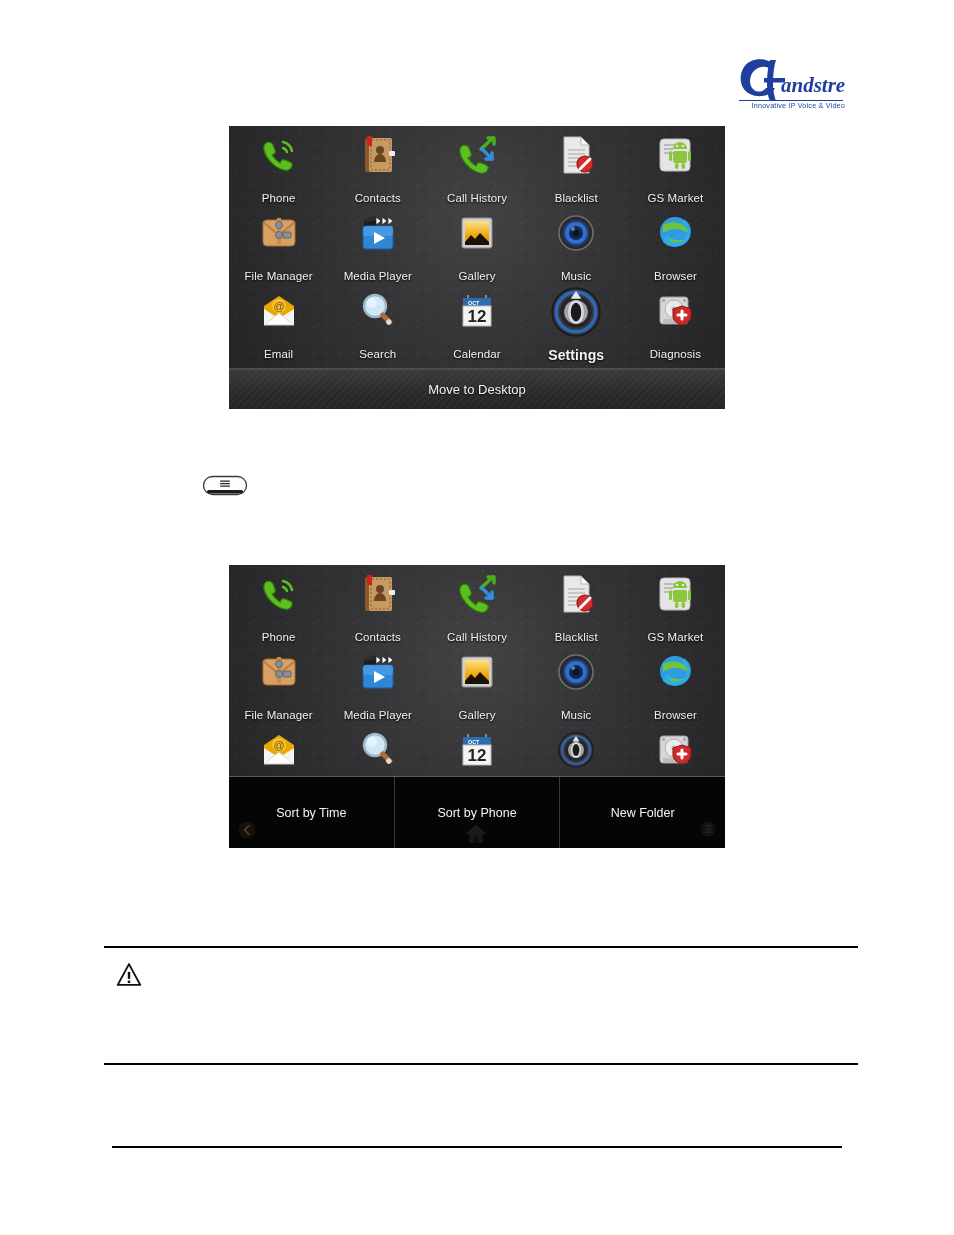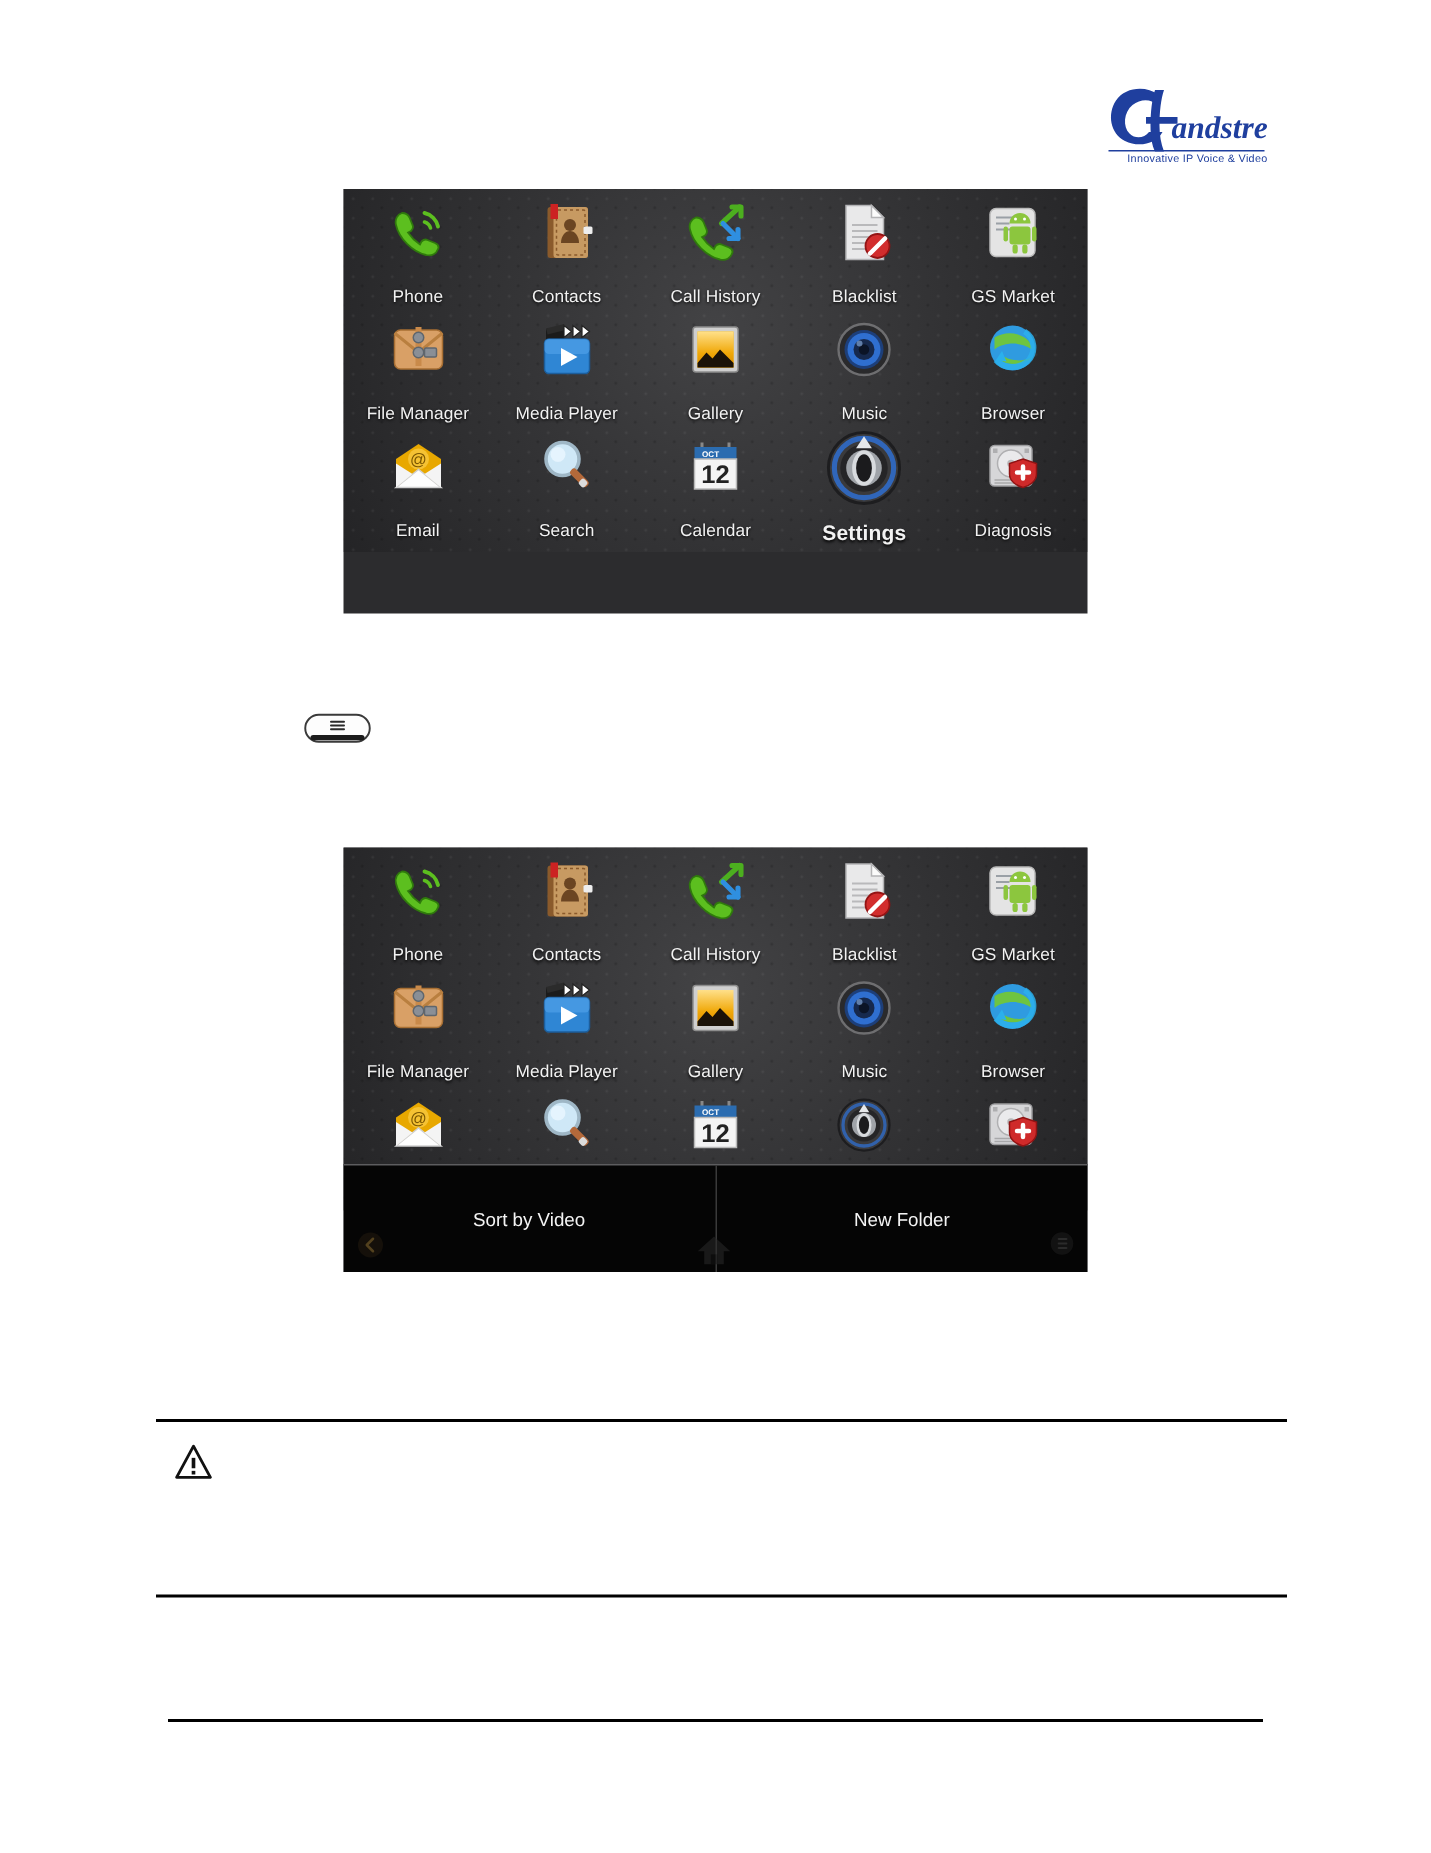--- a/index.html
+++ b/index.html
@@ -473,20 +473,23 @@
             <path d="M29 17 l9 3 v7 c0 5 -5 8 -9 9 -4 -1 -9 -4 -9 -9 v-7z" fill="#cf2a2a" stroke="#8f1313"></path>
             <path d="M29 22 v8 M25 26 h8" stroke="#fff" stroke-width="3" stroke-linecap="round"></path>
           </svg>
         </div>
         <div class="lbl">Diagnosis</div>
       </div>
     </div>
 
   </div>
 
+  <div class="dropbar">
+    <span class="dropbar-text">Move to Desktop</span>
+  </div>
 </div>
 
 <div class="menukey">
   <svg viewBox="0 0 92 48">
     <rect x="3" y="5" width="86" height="36" rx="18" fill="#fdfdfd" stroke="#3a3a3a" stroke-width="2.6"></rect>
     <rect x="10" y="32" width="72" height="7" rx="3.5" fill="#1c1c1c"></rect>
     <g fill="#2b2b2b">
       <rect x="36" y="13" width="20" height="2.6" rx="1.3"></rect>
       <rect x="36" y="18" width="20" height="2.6" rx="1.3"></rect>
       <rect x="36" y="23" width="20" height="2.6" rx="1.3"></rect>
@@ -742,21 +745,24 @@
     <path d="M12 4 L22 13 H18 V21 H6 V13 H2z" fill="#2a2a2a"></path>
     <rect x="10" y="15" width="4" height="6" fill="#141414"></rect>
   </svg>
   <svg class="nav-ghost" style="right:8px; bottom:10px; width:18px; height:18px;" viewBox="0 0 24 24">
     <circle cx="12" cy="12" r="10" fill="#1e1e1e"></circle>
     <path d="M9 8 h7 M9 12 h7 M9 16 h7" stroke="#4a4a4a" stroke-width="1.6" stroke-linecap="round"></path>
   </svg>
 
   <div class="menu-overlay">
     <div class="menu-item">
-      <span>Sort by Video</span>
+      <span>Sort by Time</span>
+    </div>
+    <div class="menu-item">
+      <span>Sort by Phone</span>
     </div>
     <div class="menu-item">
       <span>New Folder</span>
     </div>
   </div>
 </div>
 
 <div class="rule" id="rule-top"></div>
 <svg class="warn-icon" viewBox="0 0 30 28">
   <path d="M15 2 L28 26 H2z" fill="none" stroke="#111" stroke-width="2.2" stroke-linejoin="round"></path>

